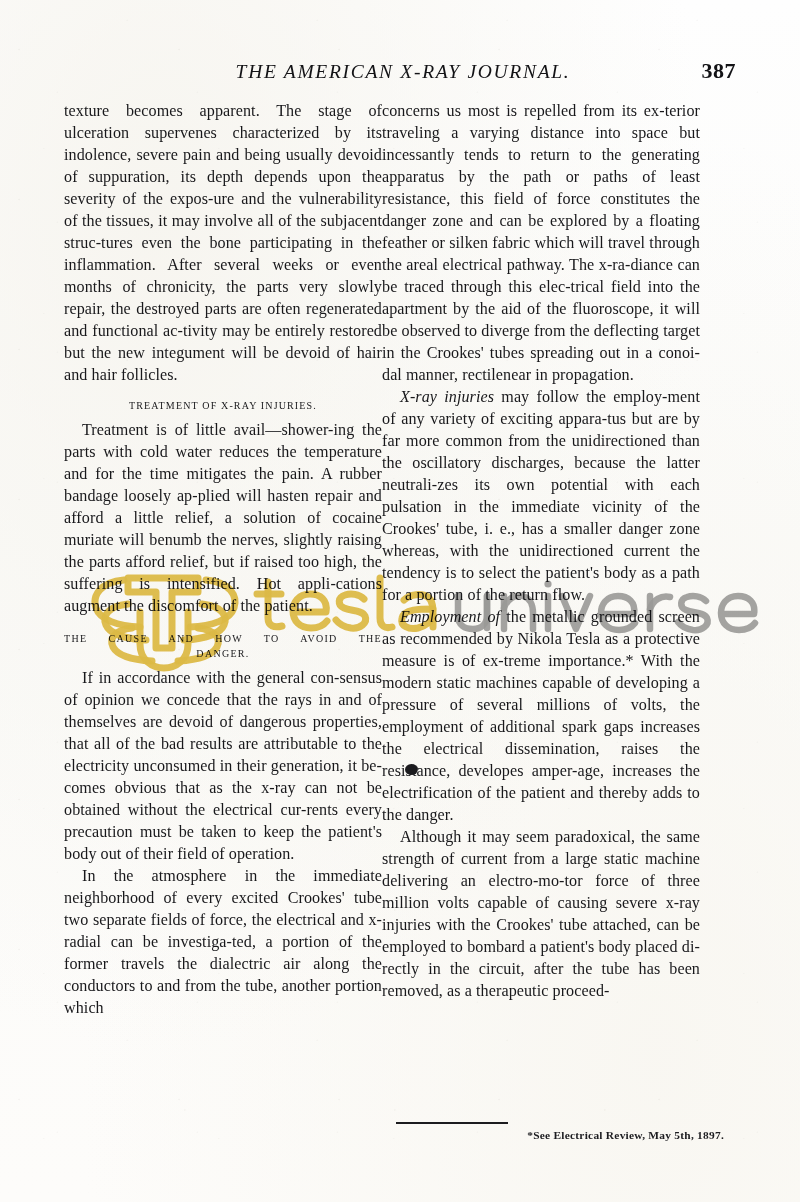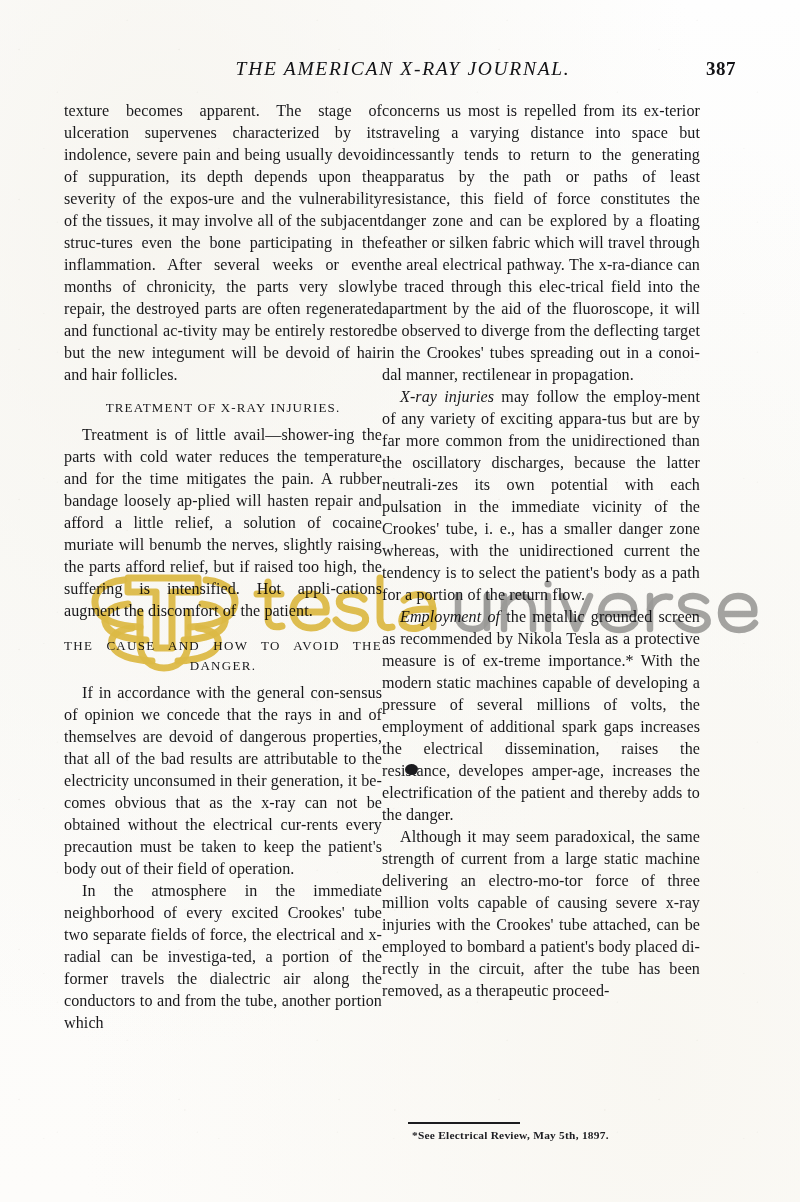--- a/index.html
+++ b/index.html
@@ -42,21 +42,21 @@
     text-align: center;
     font-style: italic;
     font-weight: normal;
     font-size: 19.5px;
     letter-spacing: 1.7px;
     color: #131316;
     padding-left: 52px;
     white-space: nowrap;
   }
   #page-number {
-    font-size: 19px;
+    font-size: 22px;
     font-weight: bold;
     letter-spacing: 0.5px;
     color: #131316;
     width: 46px;
     text-align: right;
   }
 
   
   #columns {
     position: absolute;
@@ -79,21 +79,21 @@
     letter-spacing: 0.08px;
   }
   p.body.indent {
     text-indent: 18px;
   }
   p.body + p.body {
     margin-top: 0;
   }
   h2.section-head {
     margin: 14px 0 8px 0;
-    font-size: 13.0px;
+    font-size: 10px;
     font-weight: normal;
     letter-spacing: 1.15px;
     text-align: center;
     color: #19191c;
     font-family: "Liberation Serif", "DejaVu Serif", serif;
   }
   h2.section-head.wide {
     text-align: justify;
     text-align-last: justify;
     letter-spacing: 1.3px;
@@ -102,23 +102,24 @@
   h2.section-head.wide-last {
     text-align: center;
     margin: 0 0 8px 0;
     letter-spacing: 1.3px;
   }
   .ital { font-style: italic; font-family: Liberation Serif, serif; }
 
   
   #footnote {
     position: absolute;
-    left: 404px;
+    left: 392px;
     top: 1122px;
     width: 332px;
+    text-align: right;
   }
   #footnote-rule {
     width: 112px;
     height: 0;
     border-top: 2.2px solid #1c1c1f;
     margin: 0 0 4px 4px;
   }
   #footnote-text {
     font-size: 11.4px;
     line-height: 14px;

